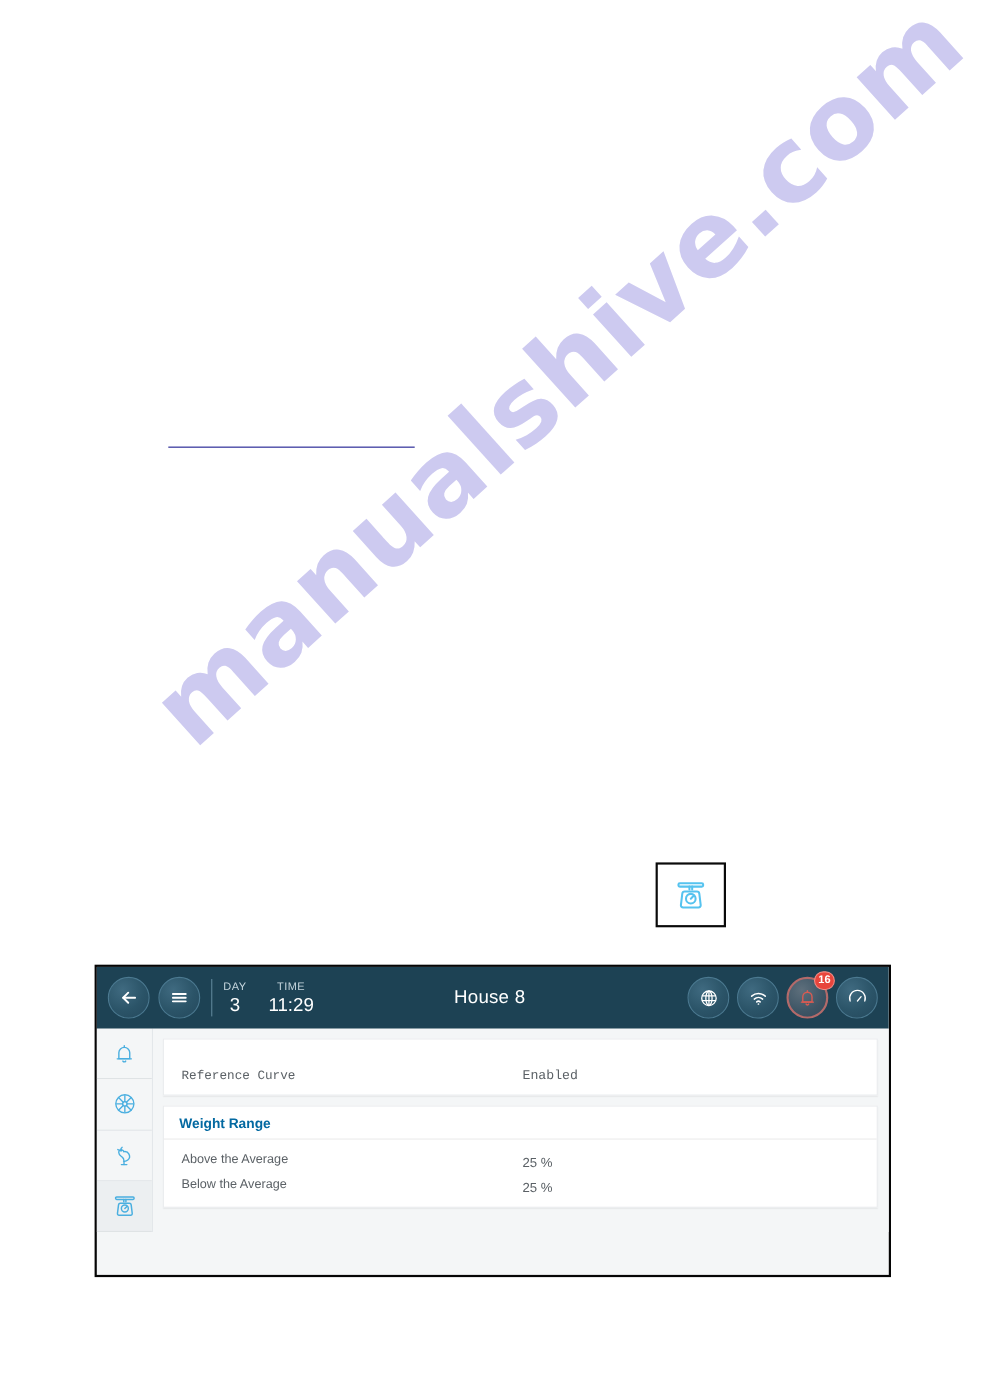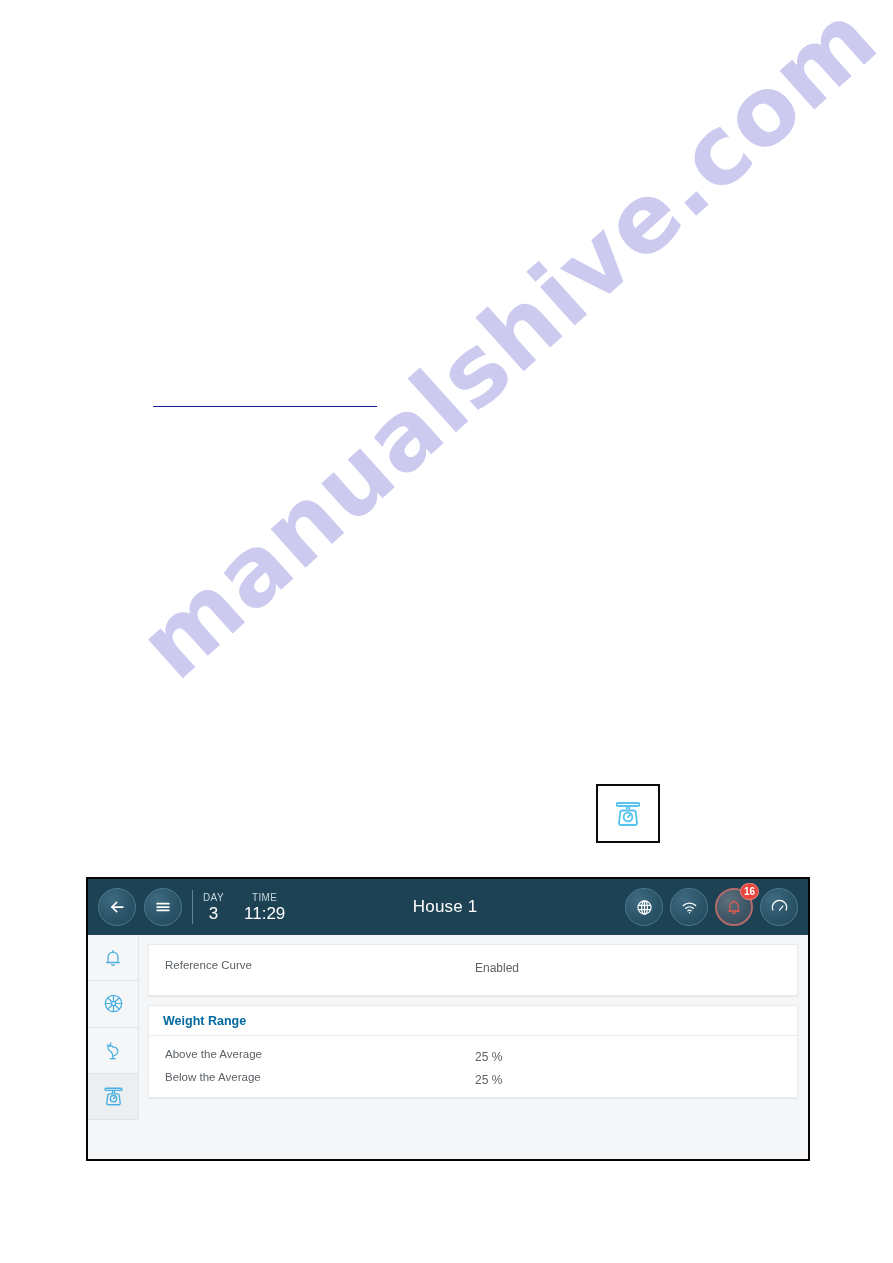--- a/index.html
+++ b/index.html
@@ -241,21 +241,21 @@
     margin-bottom: 9px;
   }
   .card.first { height: 50px; }
   .row {
     display: flex;
     align-items: center;
     height: 23px;
     padding: 0 0 0 16px;
     box-sizing: border-box;
   }
-  .card.first .row { height: 40px; align-items: center; }
+  .card.first .row { height: 40px; align-items: flex-end; font-family: Liberation Mono, monospace; }
   .row-label {
     font-size: 11.5px;
     color: #5b6166;
     width: 310px;
     flex: 0 0 auto;
   }
   .row-value {
     font-size: 12px;
     color: #5b6166;
     margin-top: 6px;
@@ -327,21 +327,21 @@
       <div class="dt-block">
         <div class="dt-label">DAY</div>
         <div class="dt-value">3</div>
       </div>
       <div class="dt-block">
         <div class="dt-label">TIME</div>
         <div class="dt-value">11:29</div>
       </div>
     </div>
 
-    <div class="house-title">House 1</div>
+    <div class="house-title">House 8</div>
 
     <div class="right-icons">
 
       <div class="circle-btn">
         <span>
           <svg width="19" height="19" viewBox="0 0 24 24" fill="none" stroke="#ffffff" stroke-width="1.5">
             <circle cx="12" cy="12" r="8.3"></circle>
             <ellipse cx="12" cy="12" rx="3.6" ry="8.3"></ellipse>
             <path d="M3.9 9.3h16.2M3.9 14.7h16.2M12 3.7v16.6"></path>
           </svg>

